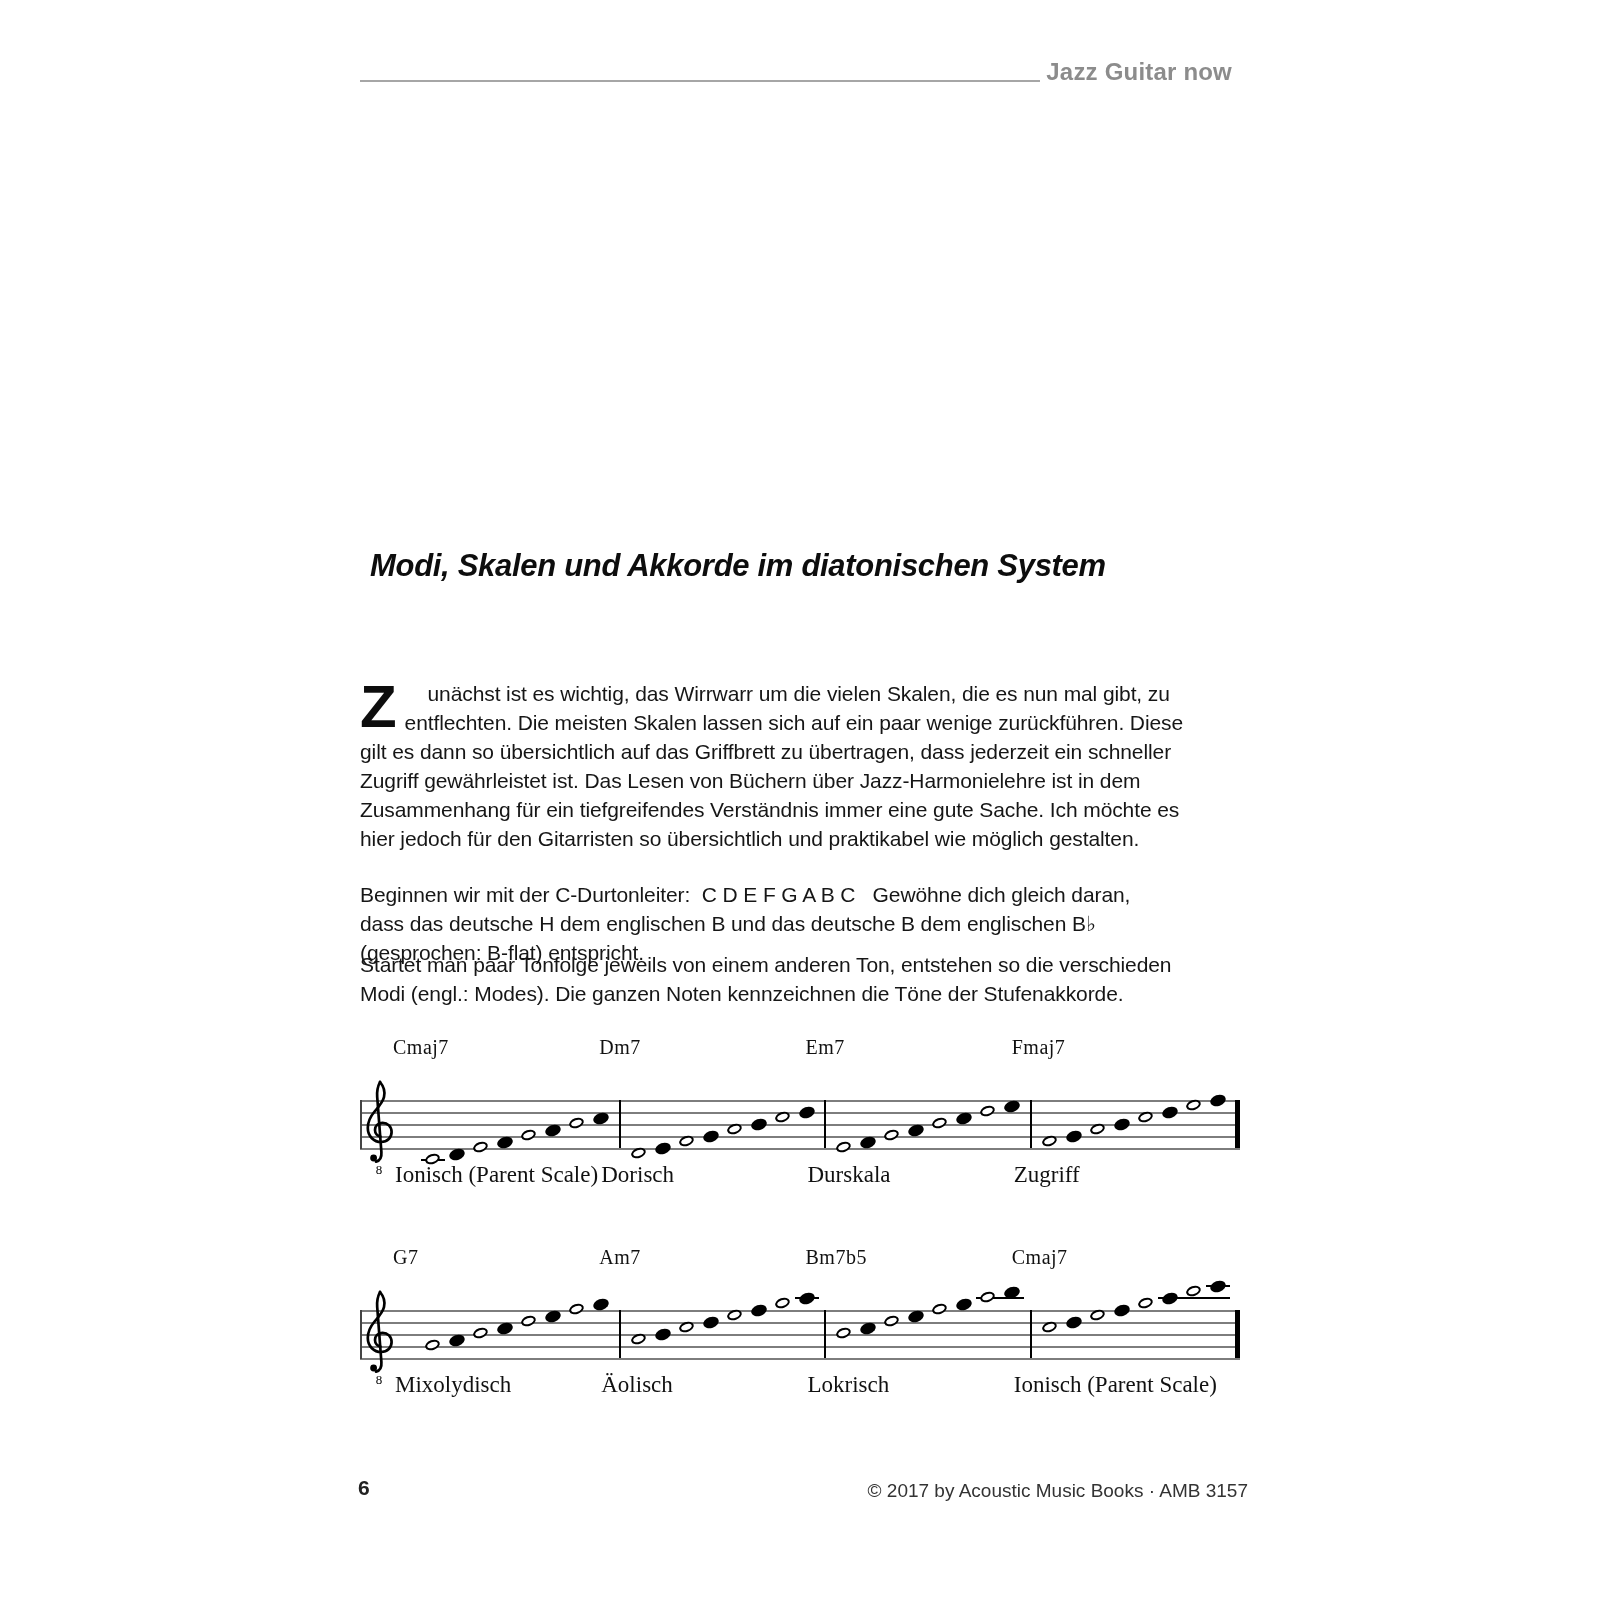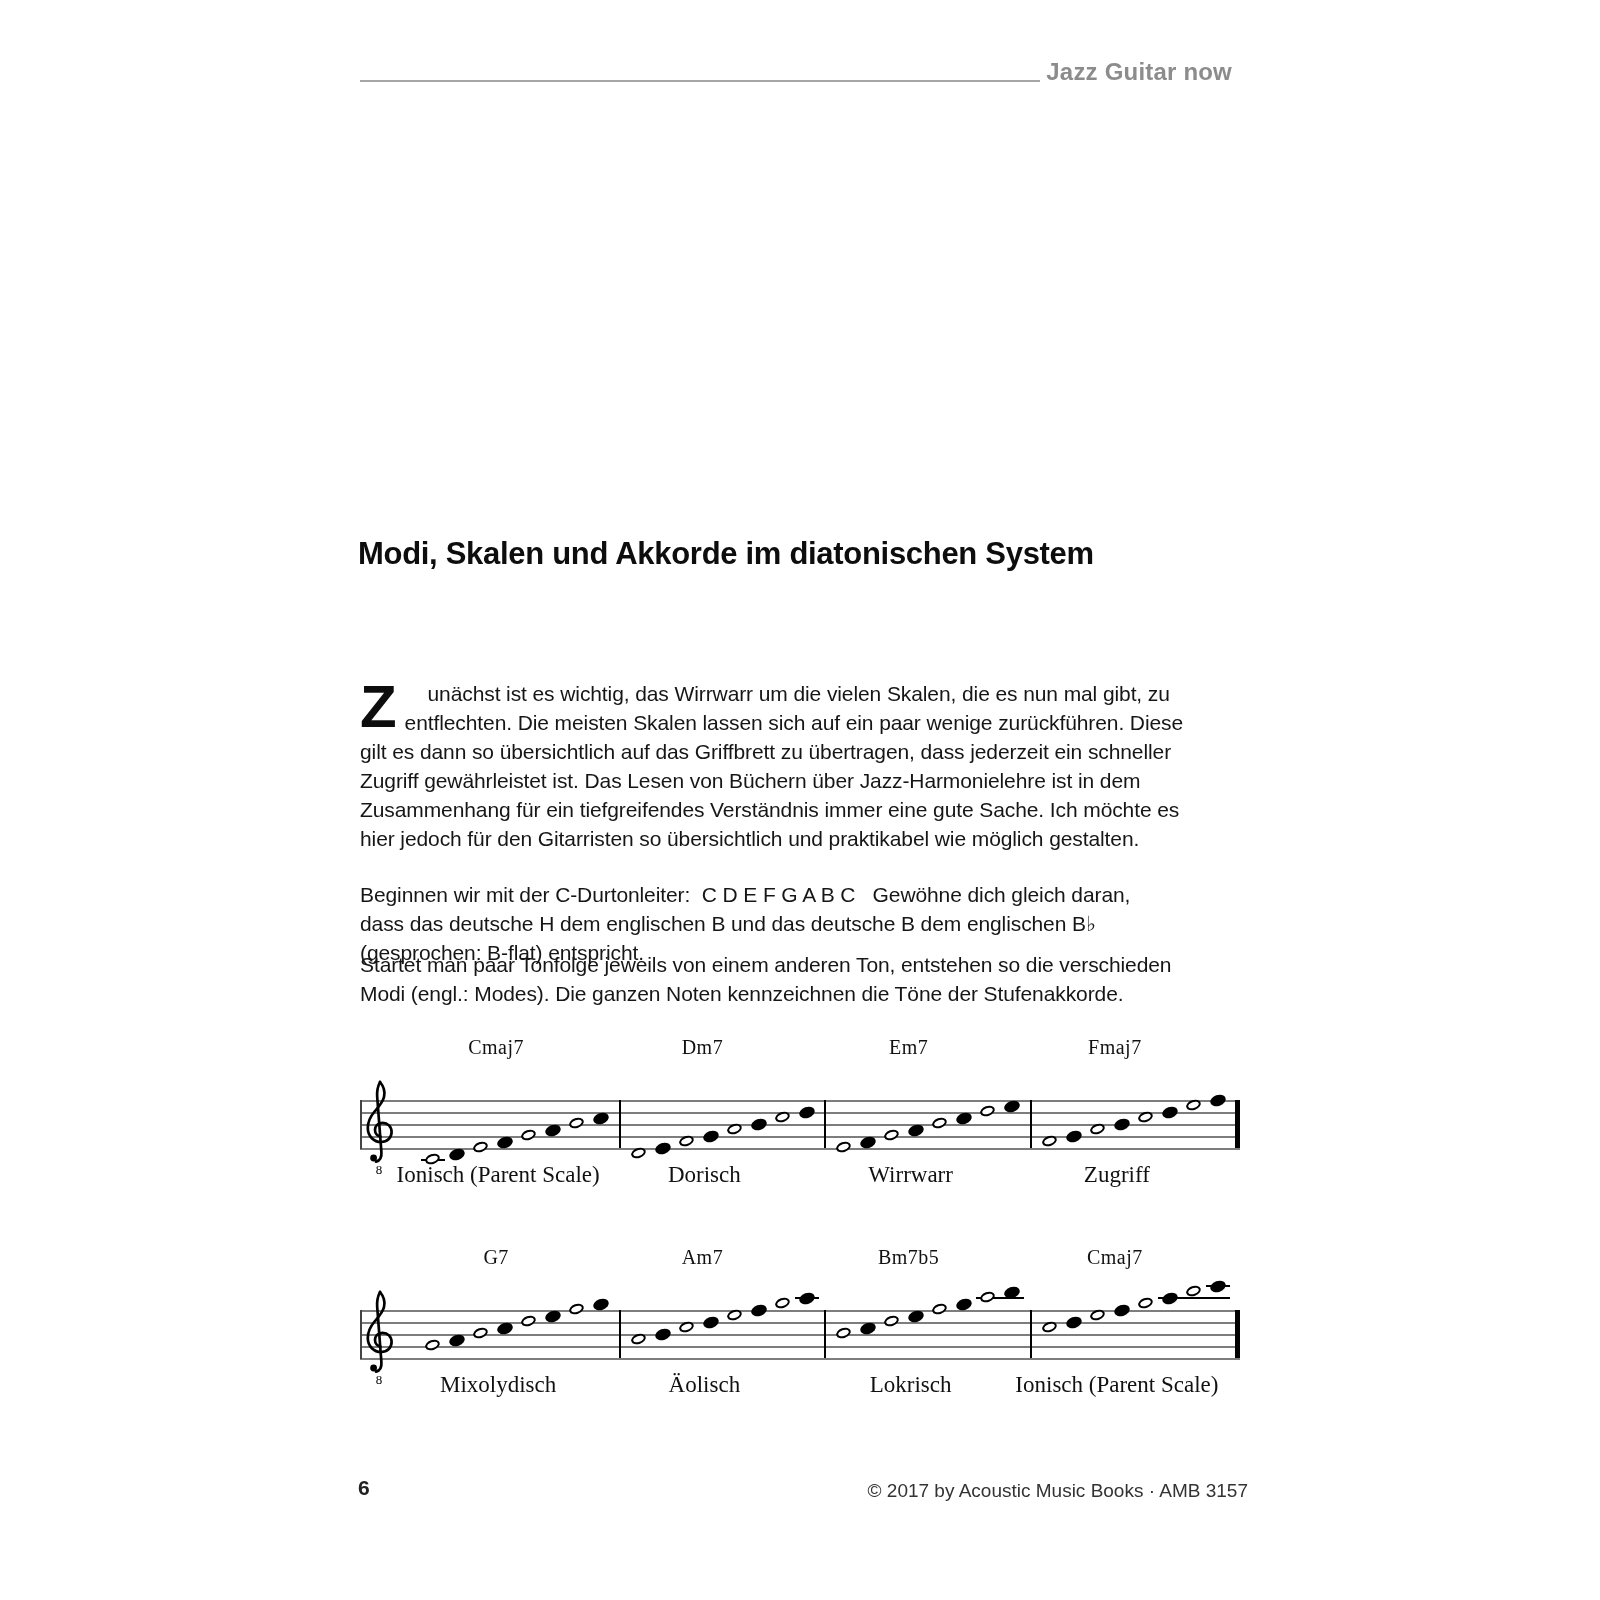--- a/index.html
+++ b/index.html
@@ -24,21 +24,21 @@
   .dropcap{float:left;font-size:60px;line-height:50px;height:54px;font-weight:700;
            margin:3px 8px 0 0;color:#0d0d0d;}
 
   
   .system{position:absolute;left:360px;width:880px;}
   .sys1{top:1036px;}
   .sys2{top:1246px;}
   .chord-row,.mode-row{display:flex;margin-left:55px;}
   .chord-row{height:26px;}
   .mode-row{margin-top:0;}
-  .cell{flex:1;text-align:center;font-family:"Liberation Serif","DejaVu Serif",serif;color:#111;}
+  .cell{flex:1;text-align:left;font-family:"Liberation Serif","DejaVu Serif",serif;color:#111;}
   .chord{font-size:20px;transform:translateX(-22px);letter-spacing:0.5px;}
   .mode{font-size:23px;transform:translateX(-20px);}
   .staffwrap{position:relative;height:48px;margin-top:38px;margin-bottom:14px;}
   .staffline{position:absolute;left:0;width:100%;height:1.6px;background:#7d7d7d;}
   .startbar{position:absolute;left:0;top:0;width:2px;height:49px;background:#444;}
   .measures{position:absolute;left:55px;right:0;top:0;height:48px;display:flex;}
   .measure{flex:1;position:relative;border-right:2.5px solid #000;}
   .measure.last{border-right:5px solid #000;}
   .note{position:absolute;width:16px;height:11px;border-radius:50%;transform:rotate(-19deg);}
   .note.filled{background:#000;}
@@ -54,21 +54,21 @@
 </head>
 <body>
 
 <div class="page">
 
   <div class="header">
     <div class="rule"></div>
     <div class="brand">Jazz Guitar now</div>
   </div>
 
-  <h2 class="subtitle" style="margin:0;">Modi, Skalen und Akkorde im diatonischen System</h2>
+  <h2 class="subtitle" style="margin:12px;font-style:italic;">Modi, Skalen und Akkorde im diatonischen System</h2>
 
   <div class="para p1">
     <span class="dropcap">Z</span><span>unächst ist es wichtig, das Wirrwarr um die vielen Skalen, die es nun mal gibt, zu
 entflechten. Die meisten Skalen lassen sich auf ein paar wenige zurückführen. Diese
 gilt es dann so übersichtlich auf das Griffbrett zu übertragen, dass jederzeit ein schneller
 Zugriff gewährleistet ist. Das Lesen von Büchern über Jazz-Harmonielehre ist in dem
 Zusammenhang für ein tiefgreifendes Verständnis immer eine gute Sache. Ich möchte es
 hier jedoch für den Gitarristen so übersichtlich und praktikabel wie möglich gestalten.</span>
   </div>
 
@@ -138,21 +138,21 @@
             <div class="note hollow" style="left: 106px; top: 12.2px;"></div>
             <div class="note filled" style="left: 130px; top: 6.5px;"></div>
             <div class="note hollow" style="left: 154px; top: 0.2px;"></div>
             <div class="note filled" style="left: 178px; top: -5.5px;"></div>
           </div>
         </div>
     </div>
     <div class="mode-row">
         <div class="cell mode">Ionisch (Parent Scale)</div>
         <div class="cell mode">Dorisch</div>
-        <div class="cell mode">Wirrwarr</div>
+        <div class="cell mode">Durskala</div>
         <div class="cell mode">Zugriff</div>
       </div>
   </div>
 
   <div class="system sys2">
     <div class="chord-row">
         <div class="cell chord">G7</div>
         <div class="cell chord">Am7</div>
         <div class="cell chord">Bm7b5</div>
         <div class="cell chord">Cmaj7</div>

